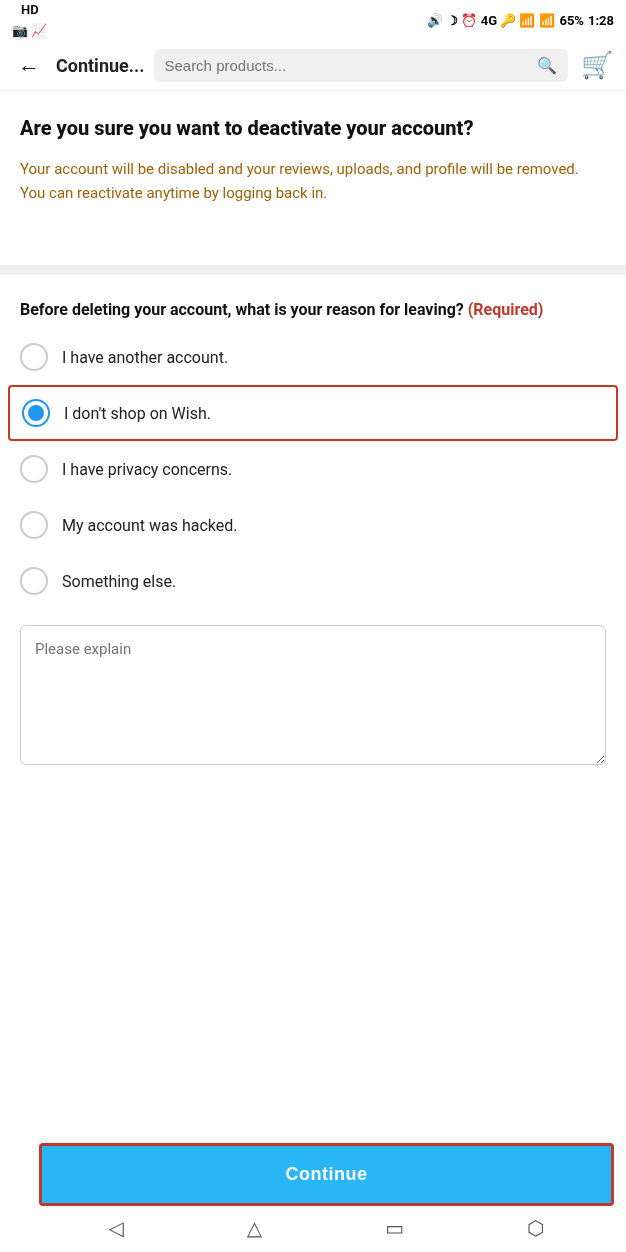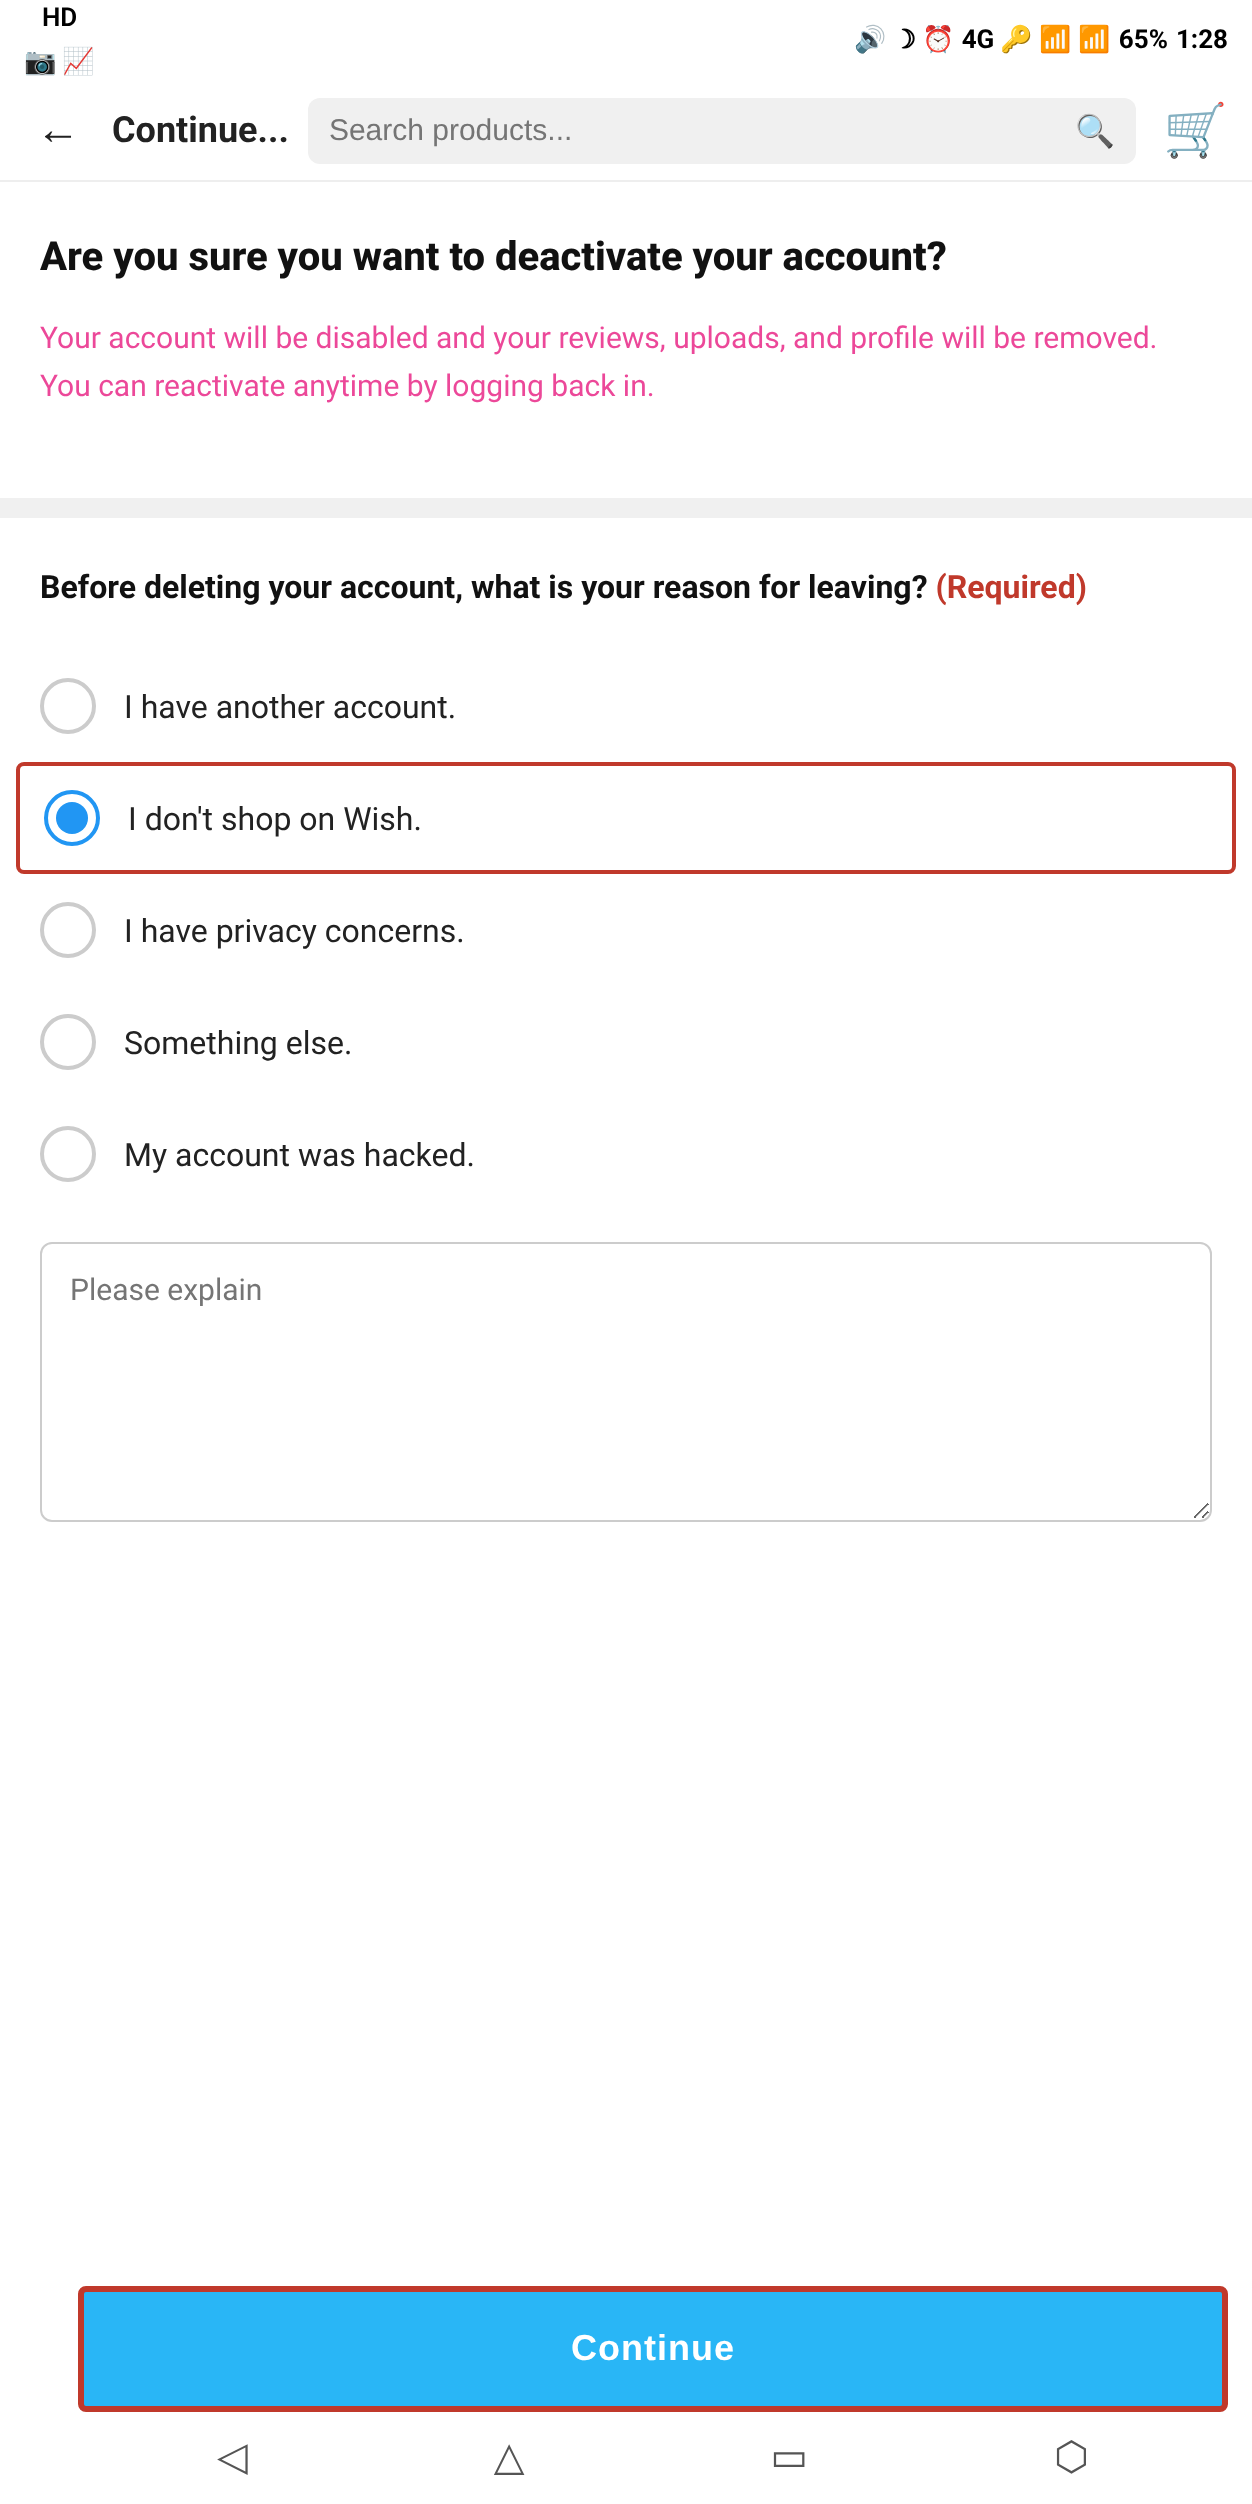--- a/index.html
+++ b/index.html
@@ -78,40 +78,40 @@
     .deactivate-title {
       font-size: 20px;
       font-weight: 800;
       color: #111;
       line-height: 1.3;
       margin-bottom: 16px;
     }
 
     .deactivate-desc {
       font-size: 15px;
-      color: #ec4899;
+      color: #a16207;
       line-height: 1.6;
-      margin-bottom: 0;
+      margin-bottom: 16px;
     }
 
     .divider {
       height: 10px;
       background: #f0f0f0;
       margin: 24px 0;
     }
 
     .reason-section {
       padding: 0 20px;
     }
 
     .reason-title {
       font-size: 16px;
       font-weight: 700;
       color: #111;
-      margin-bottom: 20px;
+      margin-bottom: 8px;
       line-height: 1.4;
     }
 
     .required-text {
       color: #c0392b;
       font-weight: 700;
     }
 
     .radio-option {
       display: flex;
@@ -265,26 +265,26 @@
     <span class="radio-label">I don't shop on Wish.</span>
   </div>
 
   <div class="radio-option">
     <div class="radio-circle"></div>
     <span class="radio-label">I have privacy concerns.</span>
   </div>
 
   <div class="radio-option">
     <div class="radio-circle"></div>
-    <span class="radio-label">Something else.</span>
+    <span class="radio-label">My account was hacked.</span>
   </div>
 
   <div class="radio-option">
     <div class="radio-circle"></div>
-    <span class="radio-label">My account was hacked.</span>
+    <span class="radio-label">Something else.</span>
   </div>
 </div>
 
 <div class="textarea-section">
   <textarea class="explain-textarea" placeholder="Please explain" style=""></textarea>
 </div>
 
 <div class="spacer-bottom"></div>
 
 <div class="bottom-bar">

